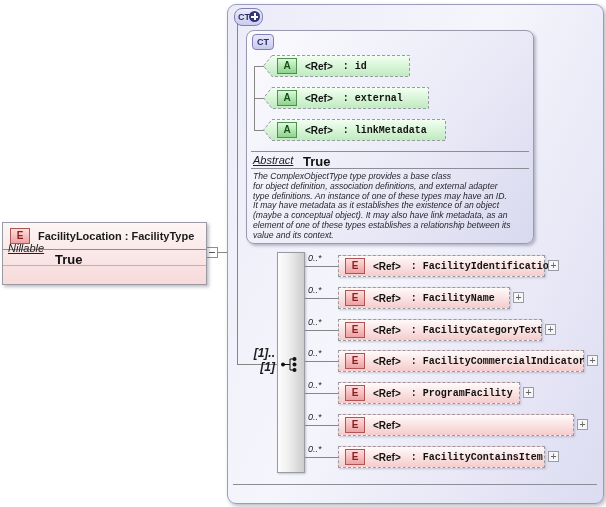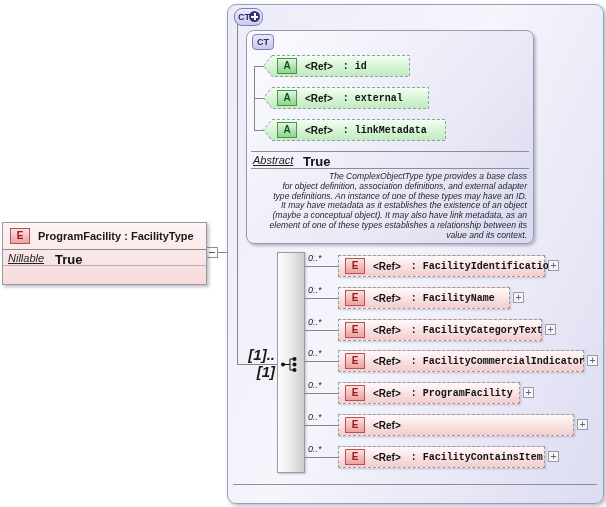--- a/index.html
+++ b/index.html
@@ -67,31 +67,31 @@
           display:flex;align-items:center;padding-left:6px;box-sizing:border-box;}
   .occurs{position:absolute;font-style:italic;font-size:9px;color:#1d1d1d;}
   .plus-btn{position:absolute;width:11px;height:11px;border:1px solid #9a9aa2;background:#f6f6fa;
           color:#666;font-size:10px;line-height:10px;text-align:center;box-sizing:border-box;
           font-family:"DejaVu Sans Mono",monospace;}
 
   
   .seq-bar{position:absolute;left:277px;top:252px;width:28px;height:221px;
           border:1px solid #9a9aa2;background:linear-gradient(to right,#fdfdfd,#ededed 45%,#cccccc);
           box-shadow:1px 1px 2px rgba(120,120,140,.4);box-sizing:border-box;}
-  .cardinality{position:absolute;left:241px;top:346px;width:34px;font-style:italic;font-size:15px;
+  .cardinality{position:absolute;left:241px;top:346px;width:34px;font-style:italic;font-size:12px;
           font-weight:bold;color:#1d1d1d;text-align:right;}
 
   .minus-box{position:absolute;left:206px;top:247px;width:12px;height:11px;background:#fff;
           border:1px solid #8d8d97;box-sizing:border-box;}
   .minus-box::before{content:"";position:absolute;left:2px;top:4px;width:6px;height:1px;background:#555;}
 
   .footer-sep{position:absolute;left:233px;top:484px;width:364px;height:1px;background:#8d8d97;}
   .footer-text{position:absolute;left:233px;top:487px;font-style:italic;font-size:9px;color:#26262e;}
 
-  .inner-desc{white-space:pre-line;text-align:right;}
+  .inner-desc{white-space:pre-line;}
 </style>
 </head>
 <body>
 
 <div class="canvas">
 
   <svg width="0" height="0" style="position:absolute">
     <defs>
       <linearGradient id="attrGrad" x1="0" y1="0" x2="0" y2="1">
         <stop offset="0" stop-color="#f3fff3"></stop>
@@ -240,21 +240,21 @@
     <span class="ref-label">&lt;Ref&gt;</span>
     <span class="name-label">: FacilityContainsItem</span>
   </div>
   <div class="plus-btn" style="left:548px;top:451px">+</div>
 
   <div class="footer-sep"></div>
 
   <div class="pf-box">
     <div class="pf-title">
       <span class="e-icon" style="margin-left:7px">E</span>
-      <span class="title-label" style="margin-left:8px">ProgramFacility : FacilityType</span>
+      <span class="title-label" style="margin-left:8px">FacilityLocation : FacilityType</span>
     </div>
     <div class="pf-sep1"></div>
-    <span class="prop-name" style="left:5px;top:29px">Nillable</span>
+    <span class="prop-name" style="left:5px;top:19px">Nillable</span>
     <span class="prop-val" style="left:52px;top:29px">True</span>
     <div class="pf-sep2"></div>
   </div>
 
 </div>
 
 </body></html>

